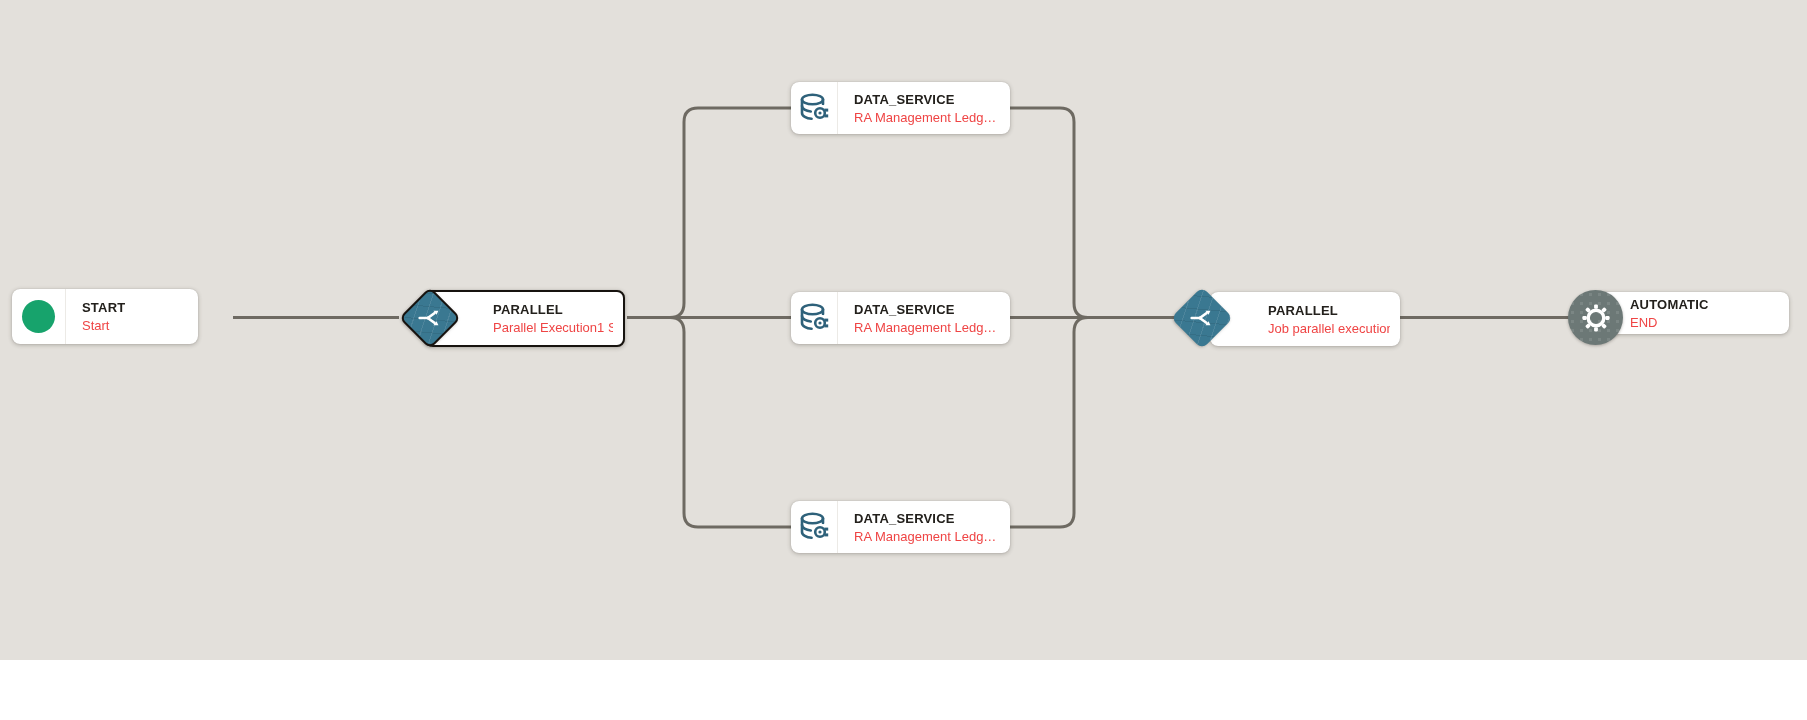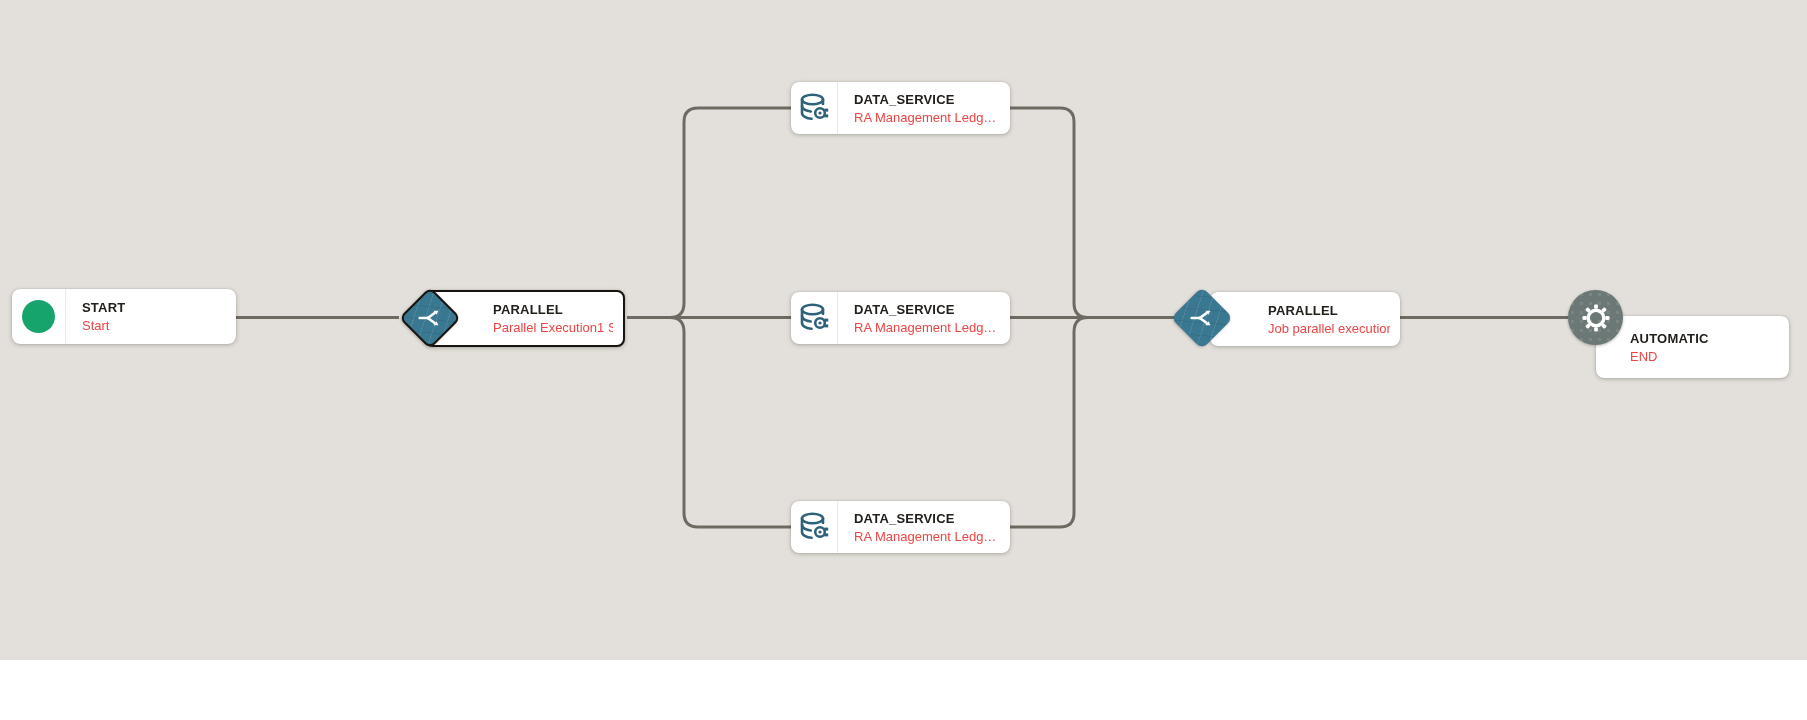--- a/index.html
+++ b/index.html
@@ -51,21 +51,21 @@
     <path d="M627,317.5 H670 Q684,317.5 684,303 V122 Q684,108 698,108 H791"></path>
     <path d="M627,317.5 H791"></path>
     <path d="M627,317.5 H670 Q684,317.5 684,332 V513 Q684,527 698,527 H791"></path>
     <path d="M1010,108 H1060 Q1074,108 1074,122 V303 Q1074,317.5 1088,317.5 H1180"></path>
     <path d="M1010,317.5 H1180"></path>
     <path d="M1010,527 H1060 Q1074,527 1074,513 V332 Q1074,317.5 1088,317.5 H1180"></path>
     <path d="M1400,317.5 H1570"></path>
   </svg>
 
   <div class="node" style="left:12px;top:289px;">
-    <div class="card" style="width:224px;height:55px;">
+    <div class="card" style="width:186px;height:55px;">
       <div class="icon-cell" style="width:54px;">
         <span class="green-circle"></span>
       </div>
       <div class="text-cell">
         <div class="title">START</div>
         <div class="subtitle">Start</div>
       </div>
     </div>
   </div>
 
@@ -183,21 +183,21 @@
           <g fill="#FFFFFF">
             <polygon points="19.8,5.2 15.2,5.3 18.0,9.1"></polygon>
             <polygon points="19.8,18.8 15.2,18.7 18.0,14.9"></polygon>
           </g>
         </svg>
       </div>
     </div>
   </div>
 
   <div class="node" style="left:1568px;top:289px;width:225px;height:58px;">
-    <div class="card" style="position:absolute;left:28px;top:3px;width:193px;height:62px;margin-top:24px;">
+    <div class="card" style="position:absolute;left:28px;top:3px;width:193px;height:42px;">
       <div class="text-cell" style="padding-left:34px;">
         <div class="title">AUTOMATIC</div>
         <div class="subtitle">END</div>
       </div>
     </div>
     <div class="slate-circle" style="left:0;top:1px;">
       <svg width="32" height="32" viewBox="0 0 32 32">
         <g fill="#FFFFFF">
           <rect x="14.1" y="2.4" width="3.8" height="4.4" rx="1.1"></rect>
           <rect x="14.1" y="2.4" width="3.8" height="4.4" rx="1.1" transform="rotate(45,16,16)"></rect>

